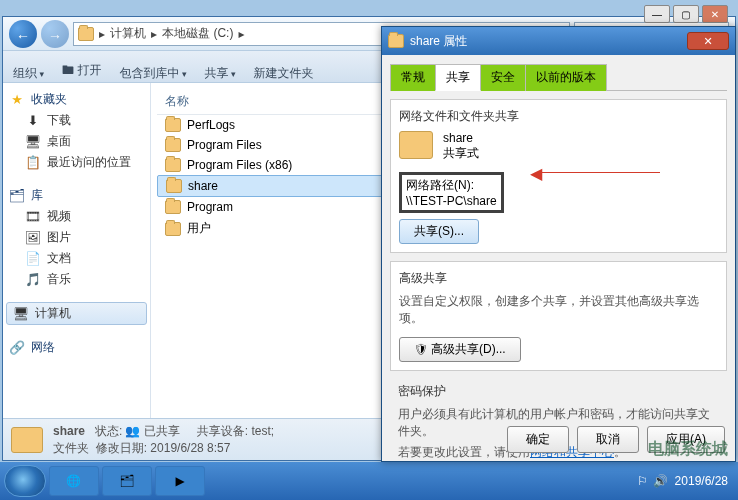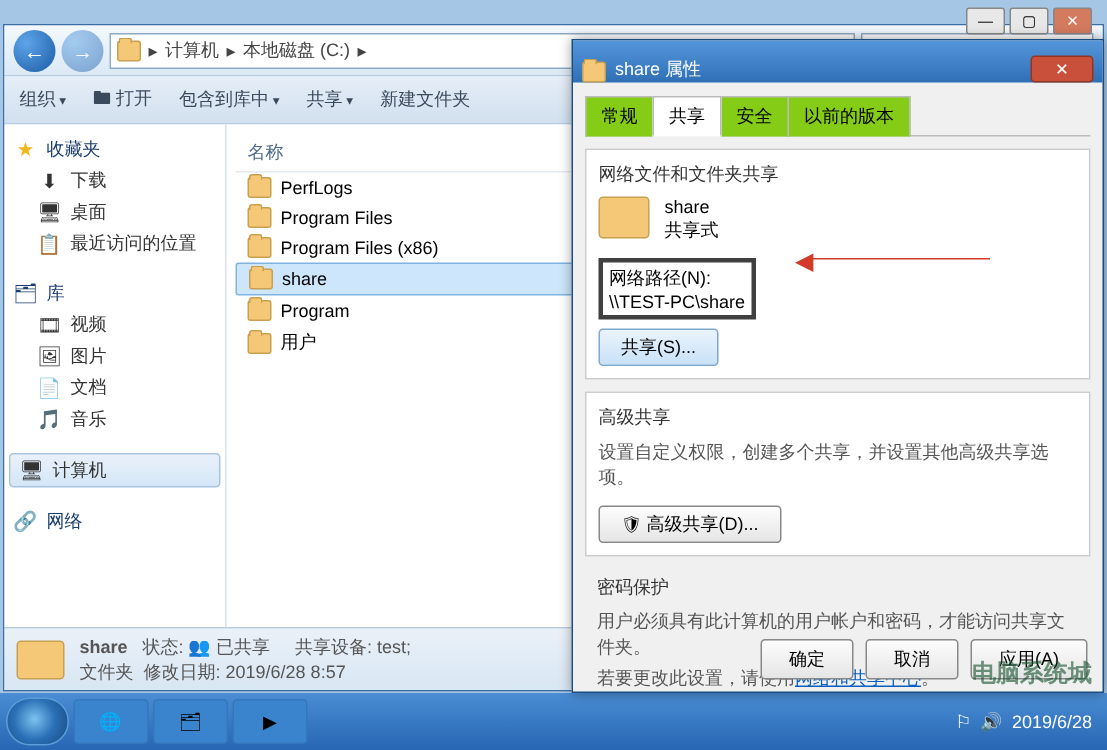--- a/index.html
+++ b/index.html
@@ -12,21 +12,21 @@
 .explorer{position:absolute;top:16px;left:2px;right:2px;bottom:39px;background:#fff;border:1px solid #3b6ea5;display:flex;flex-direction:column}
 .nav-row{height:34px;background:linear-gradient(#f3f8fd,#dbe9f5);display:flex;align-items:center;padding:0 6px;gap:4px;border-bottom:1px solid #b7cde2}
 .nav-btn{width:28px;height:28px;border-radius:14px;background:radial-gradient(circle at 30% 30%,#5fa4e8,#1a5ca6);display:flex;align-items:center;justify-content:center;color:#fff;font-size:14px}
 .nav-btn.fwd{opacity:.5}
 .fld-icon{width:16px;height:14px;background:#f5c877;border:1px solid #c8a050;border-radius:2px;position:relative}
 .fld-icon:before{content:"";position:absolute;top:-3px;left:0;width:7px;height:3px;background:#f5c877;border:1px solid #c8a050;border-bottom:none;border-radius:2px 2px 0 0}
 .addr{flex:1;height:24px;border:1px solid #8ea9c2;background:#fff;display:flex;align-items:center;padding:0 4px;gap:5px}
 .addr span:not(.fld-icon){color:#444}
 .addr .sep{color:#888}
 .search{width:155px;height:24px;border:1px solid #8ea9c2;background:#fff;color:#999;padding:0 4px;display:flex;align-items:center}
-.tool-row{height:32px;background:linear-gradient(#e6eef7,#d1e0ef);display:flex;align-items:center;padding:0 10px;gap:18px;border-bottom:1px solid #b7cde2;color:#3a4a5c}
+.tool-row{height:32px;background:linear-gradient(#e6eef7,#d1e0ef);display:flex;align-items:flex-end;padding:0 10px;gap:18px;border-bottom:1px solid #b7cde2;color:#3a4a5c}
 .tool-row .dd:after{content:" ▾";font-size:9px}
 .tool-right{margin-left:auto;display:flex;gap:8px}
 .tool-right div{width:22px;height:20px;border:1px solid #b0c2d3;background:#eaf1f8;display:flex;align-items:center;justify-content:center;font-size:11px}
 .body{flex:1;display:flex;background:#fff}
 
 .sidebar{width:148px;border-right:1px solid #d9e3ee;padding:6px 0;overflow:hidden}
 .sb-group{margin-bottom:12px}
 .sb-hdr{display:flex;align-items:center;gap:6px;padding:2px 6px;color:#1a3e6e}
 .sb-item{display:flex;align-items:center;gap:6px;padding:2px 6px 2px 22px;color:#333}
 .sb-item.sel{background:linear-gradient(#e9f1fa,#d4e6f7);border:1px solid #a7c3e0;border-radius:3px;margin:0 3px;padding-left:19px}
@@ -39,21 +39,21 @@
 
 .status{height:42px;background:linear-gradient(#eaf1f8,#d8e6f3);border-top:1px solid #b7cde2;display:flex;align-items:center;padding:0 8px;gap:10px;color:#555}
 .big-fld{width:32px;height:26px;background:#f5c877;border:1px solid #c8a050;border-radius:3px}
 
 .taskbar{position:absolute;left:0;right:0;bottom:0;height:38px;background:linear-gradient(#4a8dd4,#2766b3);display:flex;align-items:center;padding:0 4px;gap:3px}
 .start{width:42px;height:32px;border-radius:16px;background:radial-gradient(circle at 45% 45%,#7dc3f0,#2a6fb5,#174a80);border:1px solid #5a9dd8}
 .tb-btn{width:50px;height:30px;border:1px solid #3577bd;background:#3a84cd;border-radius:3px;display:flex;align-items:center;justify-content:center}
 .tray{margin-left:auto;display:flex;align-items:center;gap:6px;color:#fff;padding-right:6px}
 
 .dialog{position:absolute;top:26px;left:381px;width:355px;height:436px;background:#f0f0f0;border:1px solid #1a4e82;box-shadow:0 0 8px rgba(0,0,0,.4);z-index:10}
-.dlg-title{height:28px;background:linear-gradient(#5596db,#2e6fb6);display:flex;align-items:flex-end;padding:0 6px;color:#fff;gap:6px}
+.dlg-title{height:28px;background:linear-gradient(#5596db,#2e6fb6);display:flex;align-items:center;padding:0 6px;color:#fff;gap:6px}
 .dlg-close{margin-left:auto;width:42px;height:18px;background:#c9503a;border:1px solid #95341f;border-radius:3px;color:#fff;display:flex;align-items:center;justify-content:center;font-size:11px}
 .dlg-body{padding:8px}
 .tabs{display:flex;border-bottom:1px solid #bbb;margin-bottom:8px}
 .tab{padding:4px 10px;background:#84cc16;border:1px solid #bbb;border-bottom:none;margin-right:-1px;position:relative;top:1px}
 .tab.active{background:#fff;border-bottom:1px solid #fff;z-index:1}
 .section{border:1px solid #ccc;padding:8px;margin-bottom:8px;background:#fff}
 .sec-title{color:#333;margin-bottom:6px}
 .share-info{display:flex;gap:10px;margin:4px 0 8px}
 .share-fld{width:34px;height:28px;background:#f5c877;border:1px solid #c8a050;border-radius:3px}
 .net-path{margin-top:6px}

